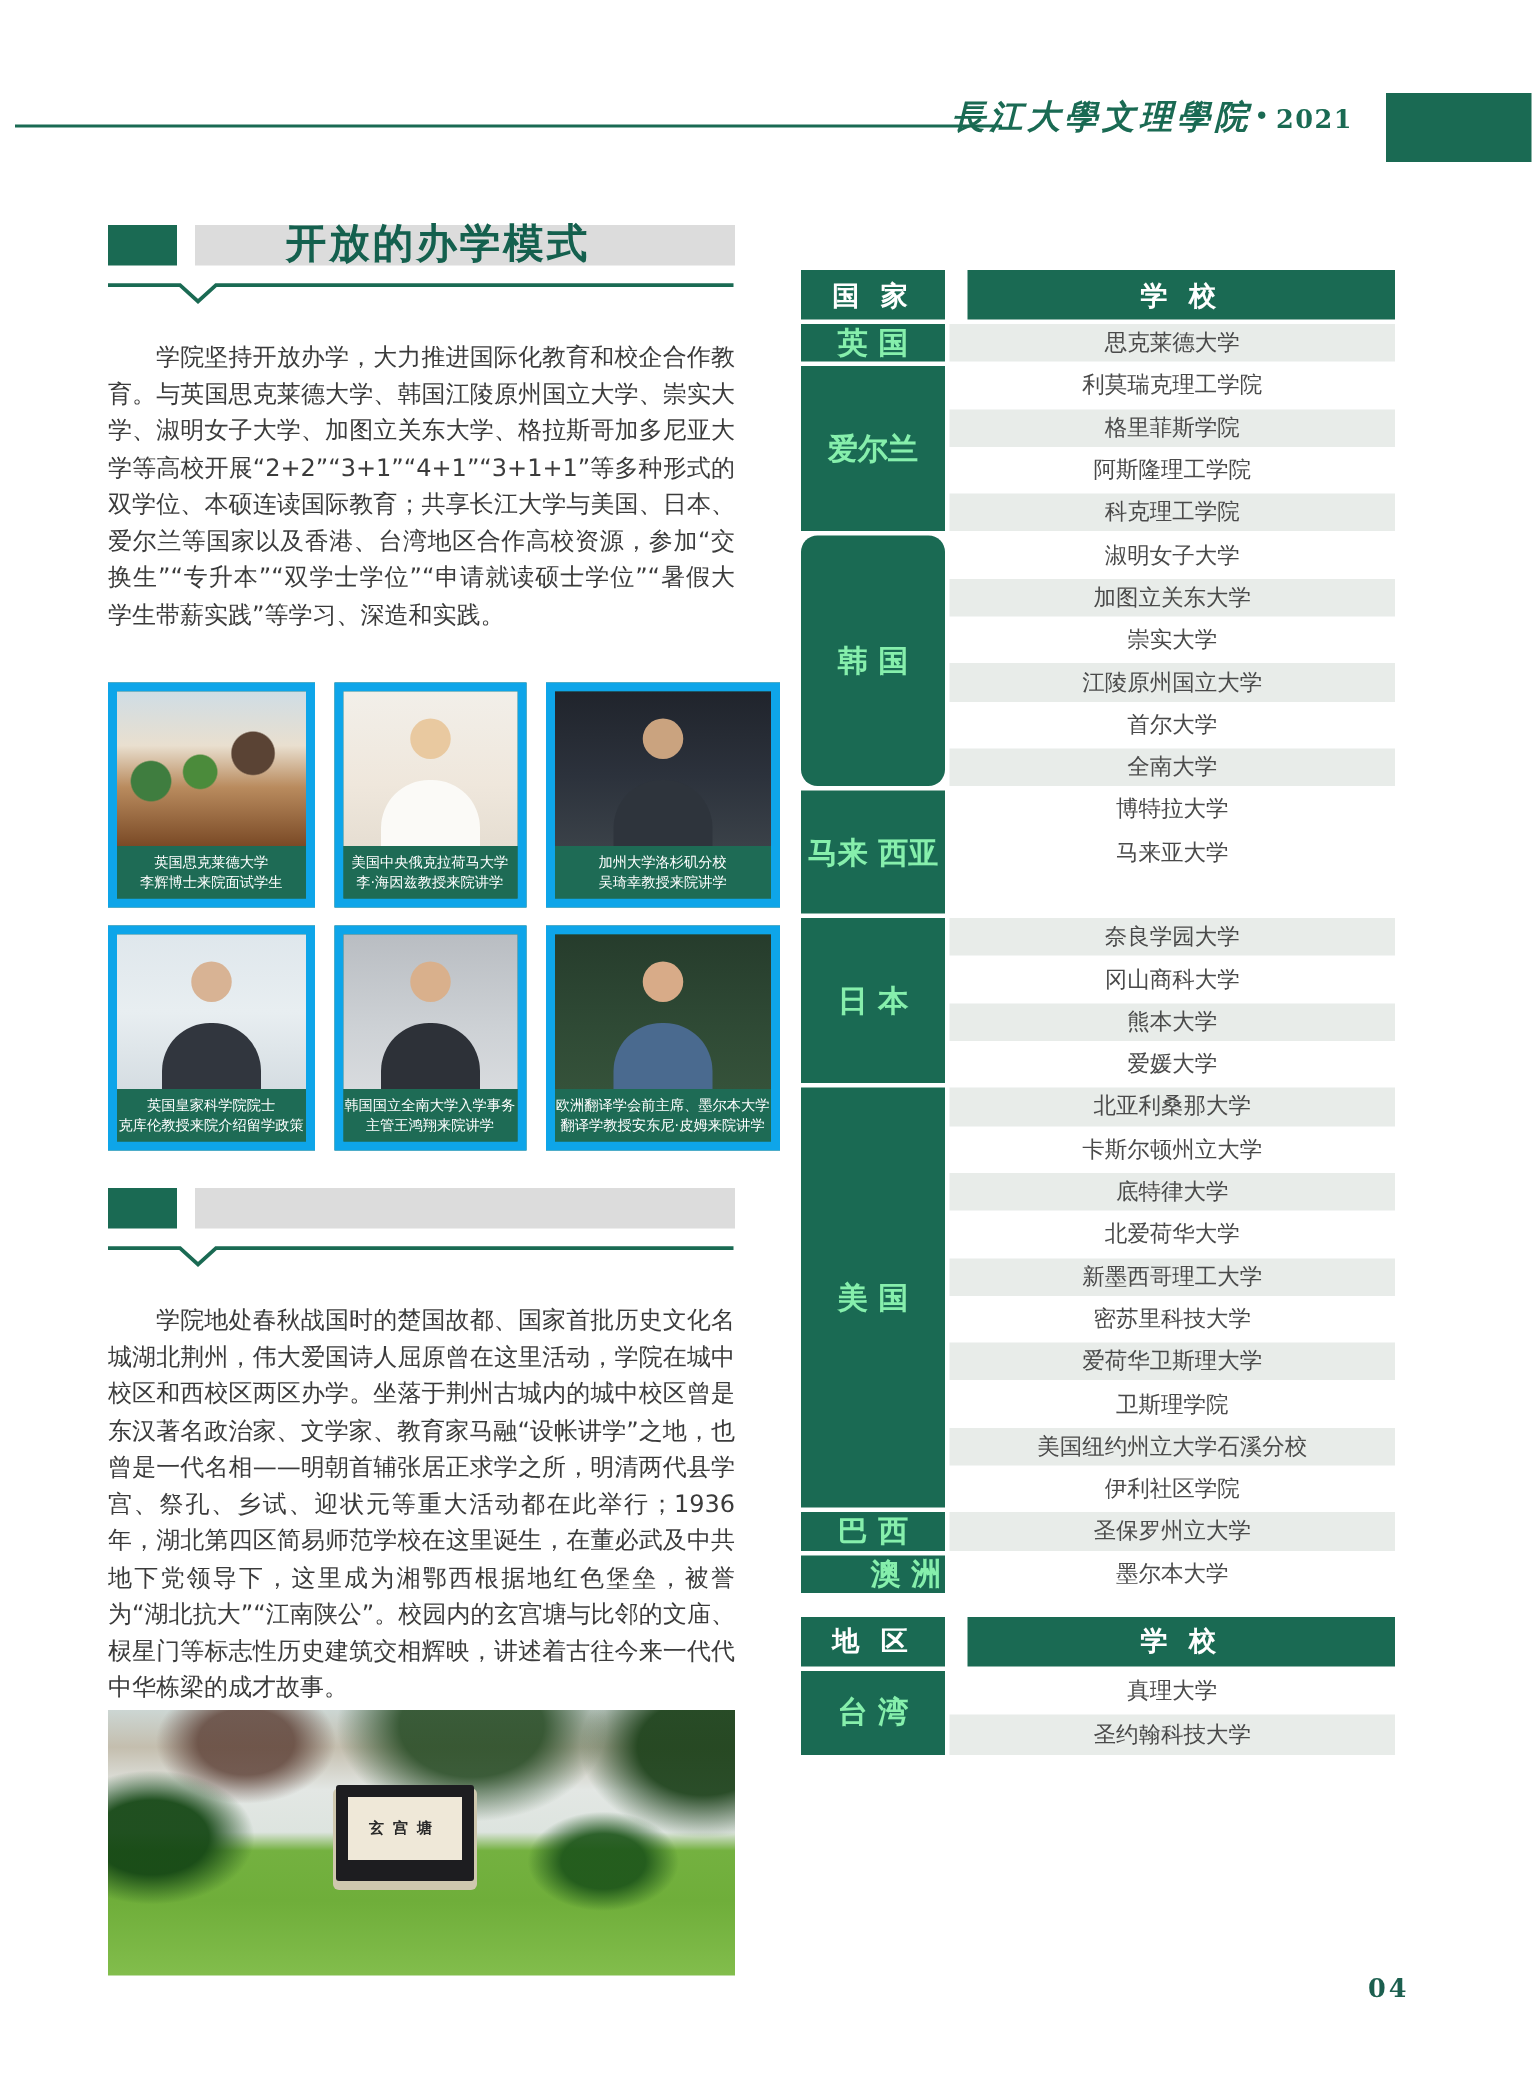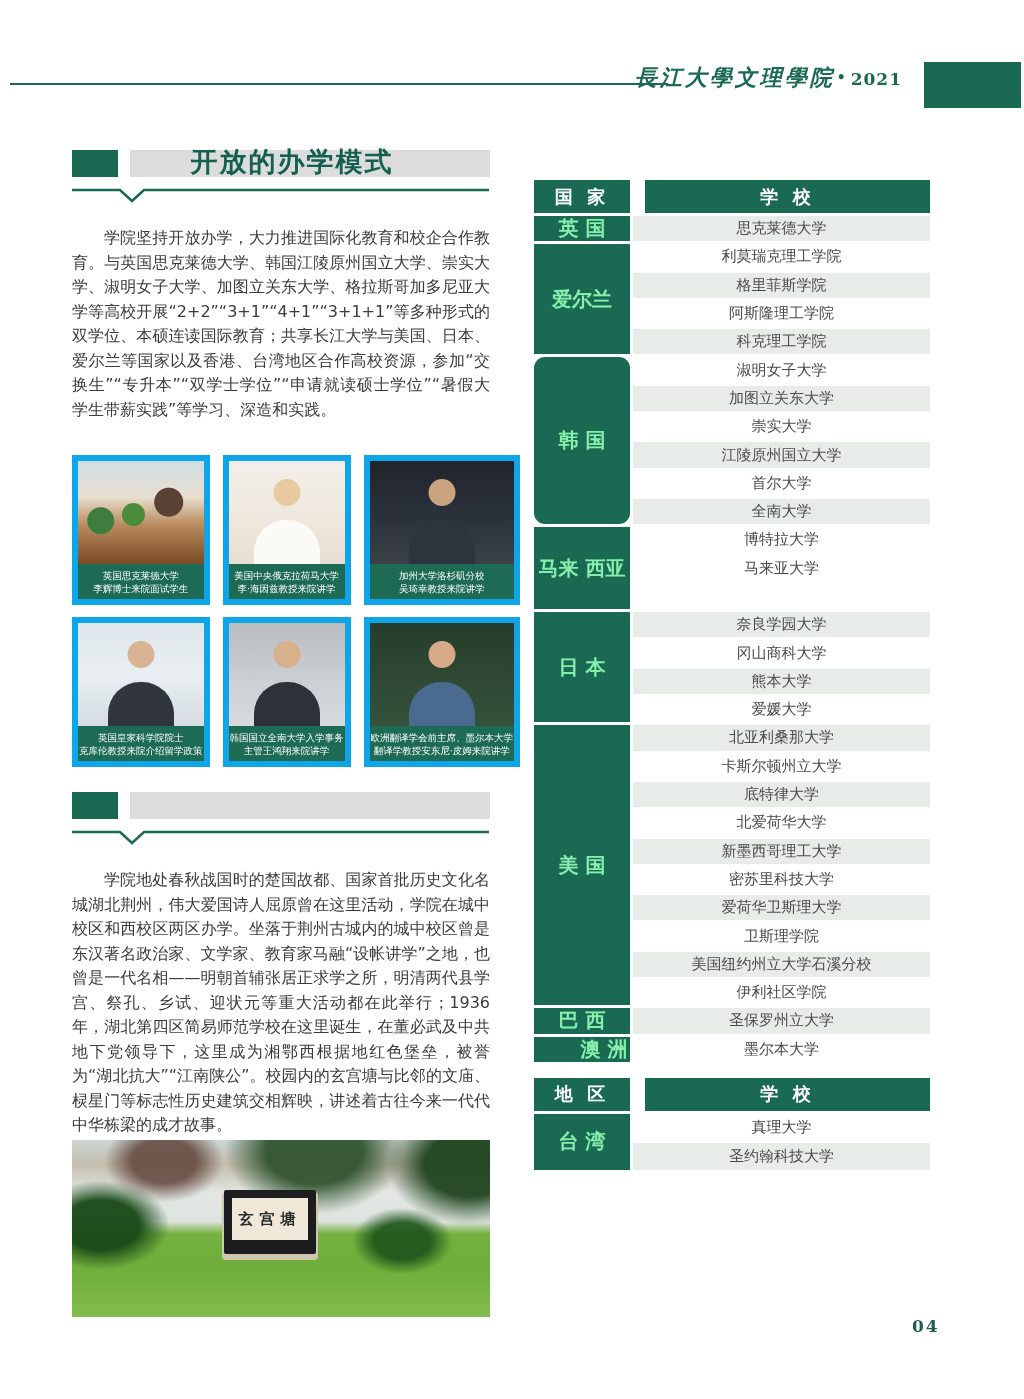--- a/index.html
+++ b/index.html
@@ -67,21 +67,21 @@
       radial-gradient(ellipse 95px 62px at 7% 48%, rgba(22,72,22,.95) 40%, rgba(22,72,22,0) 72%),
       radial-gradient(ellipse 70px 46px at 79% 57%, rgba(28,84,26,.9) 40%, rgba(28,84,26,0) 72%),
       radial-gradient(ellipse 120px 85px at 58% 6%, rgba(32,70,30,.85) 40%, rgba(32,70,30,0) 75%),
       radial-gradient(ellipse 110px 80px at 95% 14%, rgba(22,60,20,.9) 40%, rgba(22,60,20,0) 75%),
       radial-gradient(ellipse 80px 55px at 22% 12%, rgba(90,60,50,.8) 40%, rgba(90,60,50,0) 75%),
       linear-gradient(180deg,#ccd6d3 0%,#c4beae 14%,#e3e7e4 30%,#dde4df 46%,#74b140 53%,#6fae3a 72%,#82bd4c 100%);}
   .sign{position:absolute;left:152px;top:50px;width:92px;height:64px;background:#1d1d20;
         border-radius:2px;box-shadow:0 4px 0 2px #cfc8ae;}
   .sign-inner{position:absolute;left:8px;top:8px;right:8px;bottom:14px;background:#efe8d8;
               display:flex;align-items:center;justify-content:center;}
-  .sign-text{font-family:"DejaVu Serif",serif;font-weight:bold;font-size:15px;color:#2a2a2a;
+  .sign-text{font-family:"DejaVu Serif",serif;font-weight:bold;font-size:10px;color:#2a2a2a;
              letter-spacing:6px;}
 
   
   .right-col{position:absolute;left:534px;top:180px;width:396px;}
   .tbl-head{display:grid;grid-template-columns:96px 1fr;column-gap:15px;margin-bottom:3px;}
   .th{background:#1a6a53;color:#fff;font-weight:bold;font-size:18px;letter-spacing:4px;
       height:33px;display:flex;align-items:center;justify-content:center;}
   .tbl-body{display:grid;grid-template-columns:96px 1fr;gap:3px;grid-auto-rows:25.3px;}
   .tbl-body.t2{grid-auto-rows:26.5px;}
   .country-cell{grid-column:1;background:#1a6a53;color:#86efac;font-weight:bold;font-size:20px;

